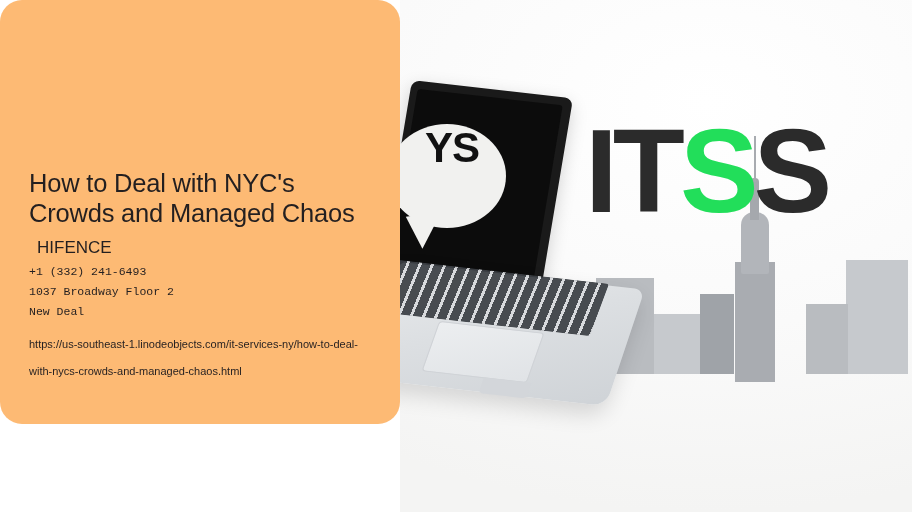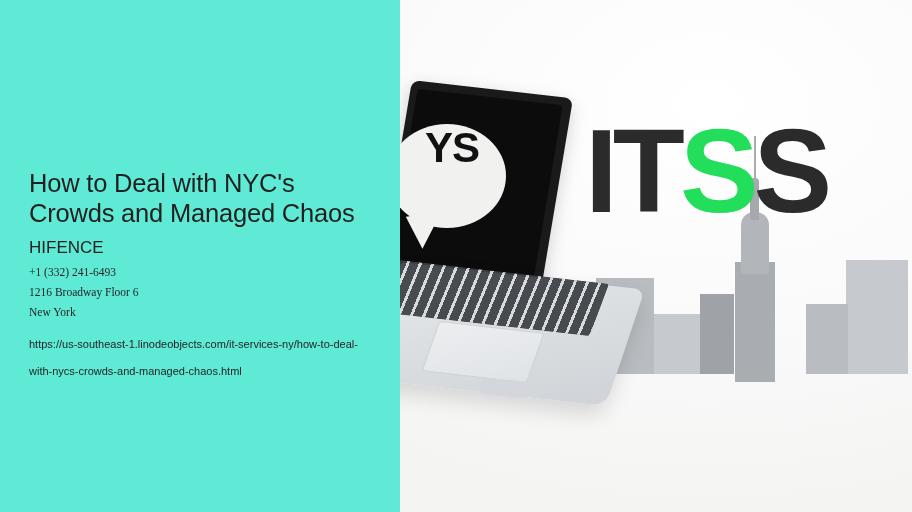--- a/index.html
+++ b/index.html
@@ -16,24 +16,25 @@
     height: 512px;
     overflow: hidden;
     background: #ffffff;
     display: flex;
   }
 
   
   .left-panel {
     position: relative;
     width: 400px;
-    height: 512px;
-    background: #5eead4;
+    height: 424px;
+    background: #fdba74;
     flex: 0 0 400px;
     overflow: hidden;
+    border-radius: 22px;
   }
   .left-inner {
     position: absolute;
     left: 29px;
     top: 168px;
     width: 352px;
   }
   .article-title {
     font-family: "Liberation Sans", sans-serif;
     font-size: 25.5px;
@@ -43,24 +44,24 @@
     letter-spacing: -0.2px;
     margin: 0 0 9px 0;
     max-width: 350px;
   }
   .brand-name {
     font-family: "Liberation Sans", sans-serif;
     font-size: 17px;
     line-height: 21px;
     font-weight: 400;
     color: #231f20;
-    margin: 0 0 4px 0;
+    margin: 0 0 4px 8px;
   }
   .contact-line {
-    font-family: Liberation Serif, serif;
+    font-family: Liberation Mono, monospace;
     font-size: 11.5px;
     line-height: 20px;
     font-weight: 400;
     color: #231f20;
     margin: 0;
   }
   .url-block {
     font-family: "Liberation Sans", sans-serif;
     font-size: 11px;
     line-height: 27px;
@@ -280,23 +281,23 @@
 
   <div class="left-panel">
     <div class="left-inner">
 
       <h1 class="article-title">How to Deal with NYC's Crowds and Managed Chaos</h1>
 
       <div class="brand-name">HIFENCE</div>
 
       <div class="contact-line">+1 (332) 241-6493</div>
 
-      <div class="contact-line">1216 Broadway Floor 6</div>
-
-      <div class="contact-line">New York</div>
+      <div class="contact-line">1037 Broadway Floor 2</div>
+
+      <div class="contact-line">New Deal</div>
 
 
       <div class="url-block">https://us-southeast-1.linodeobjects.com/it-services-ny/how-to-deal-with-nycs-crowds-and-managed-chaos.html</div>
 
     </div>
   </div>
 
   <div class="right-panel">
     <div class="photo-bg"></div>
 

